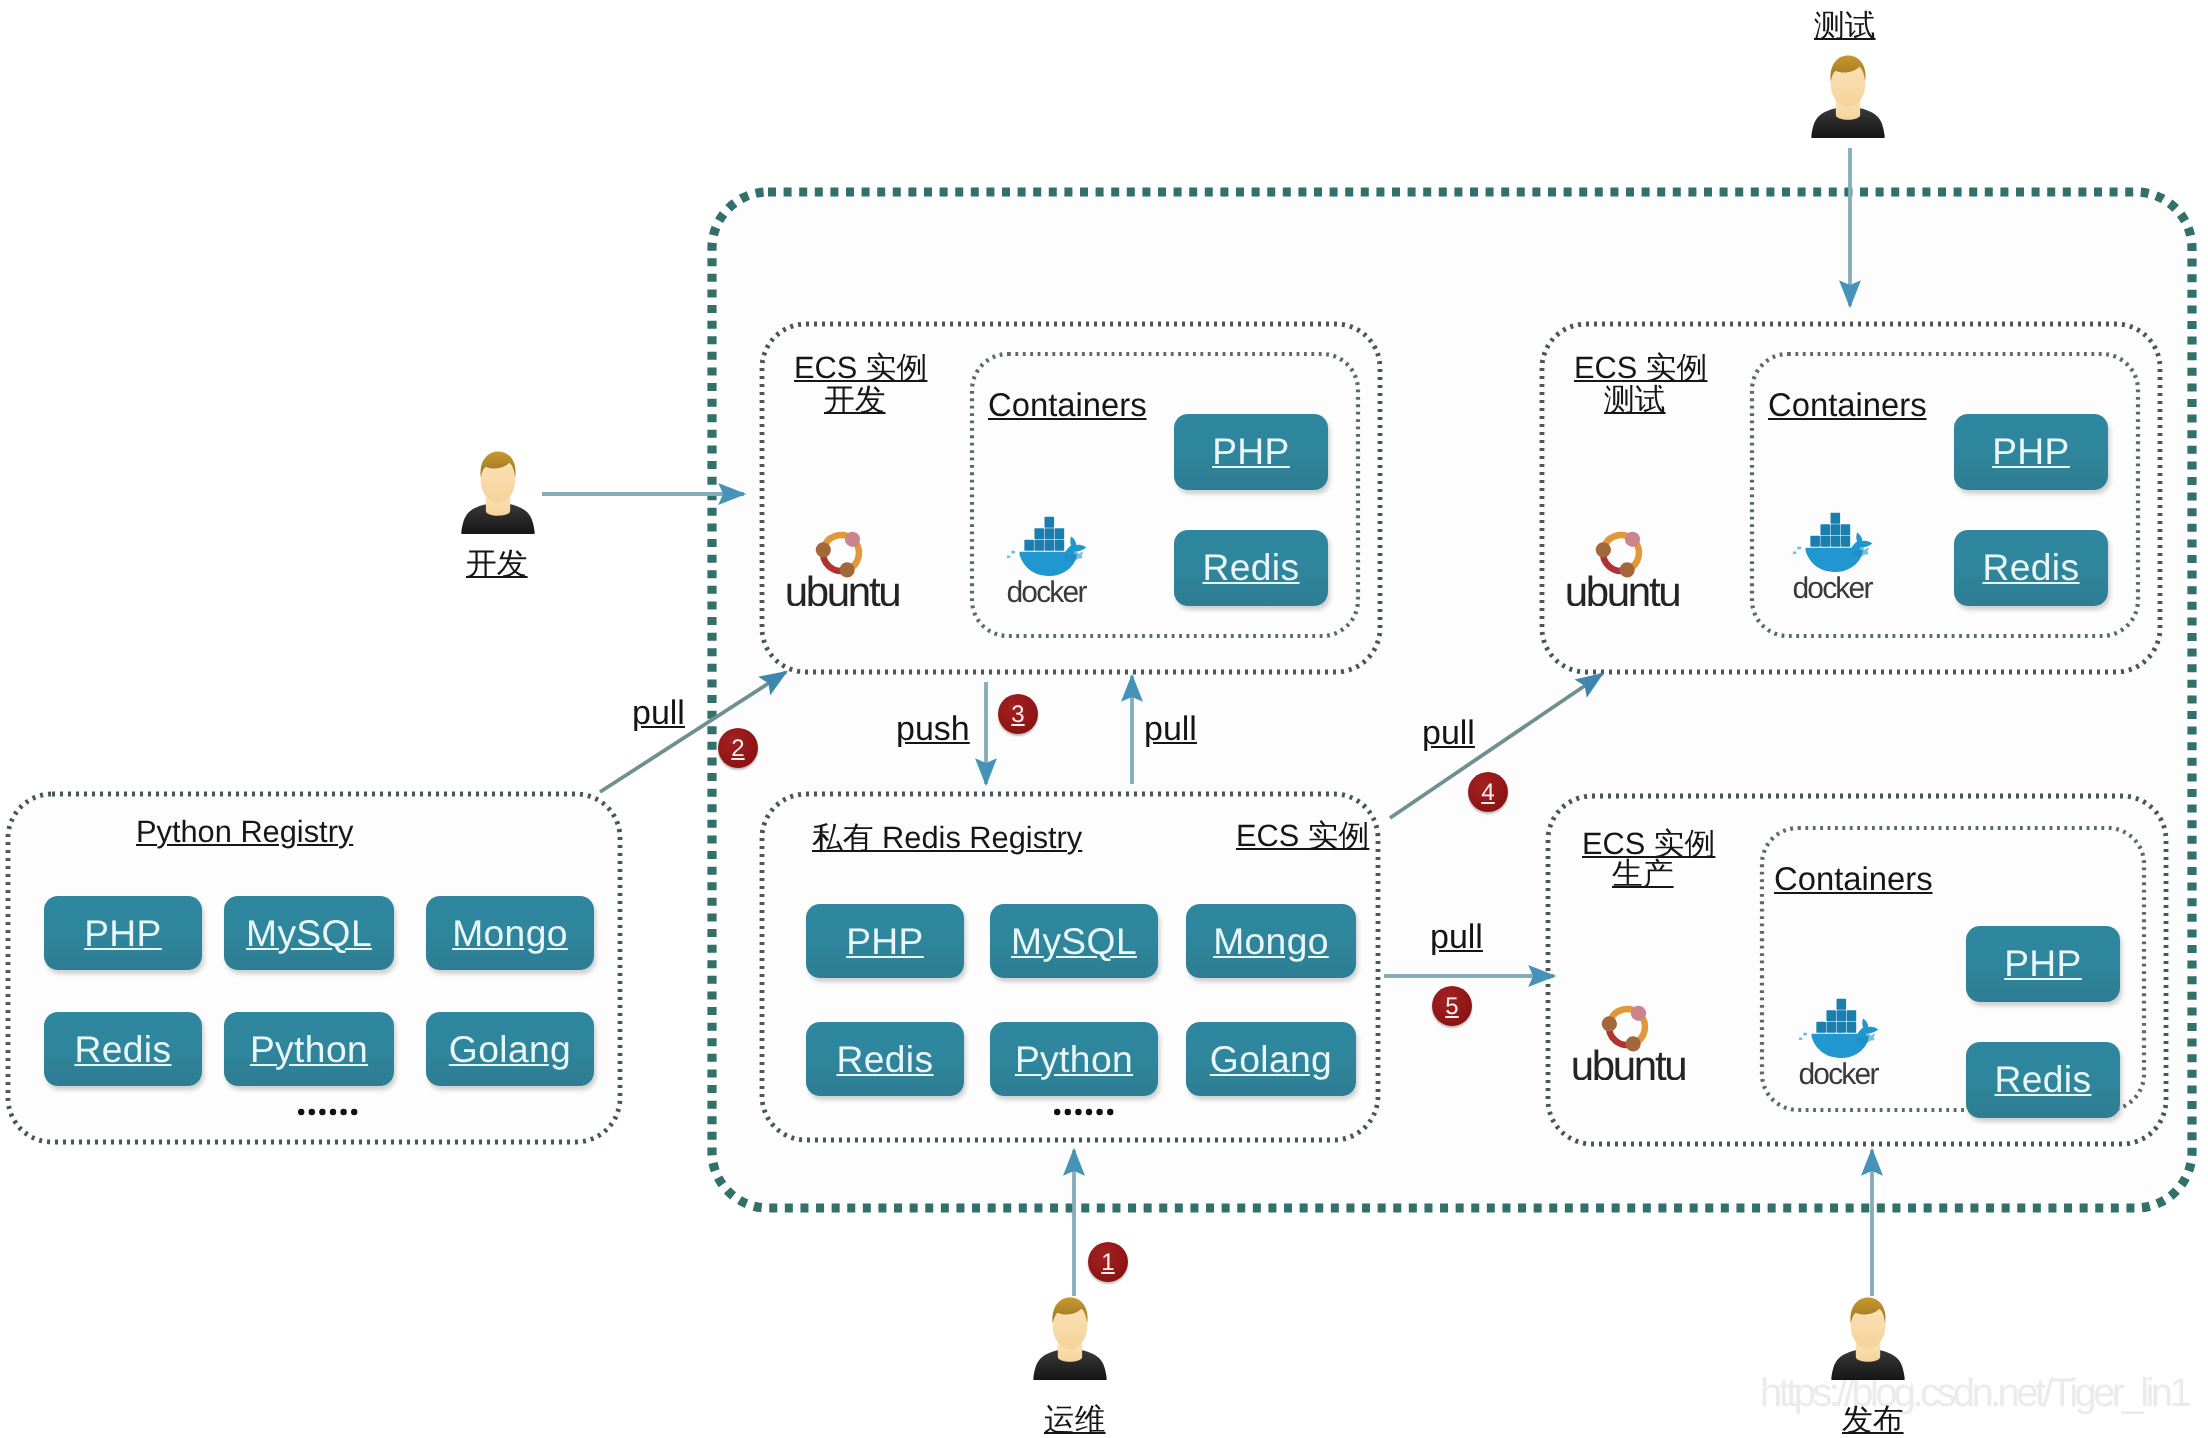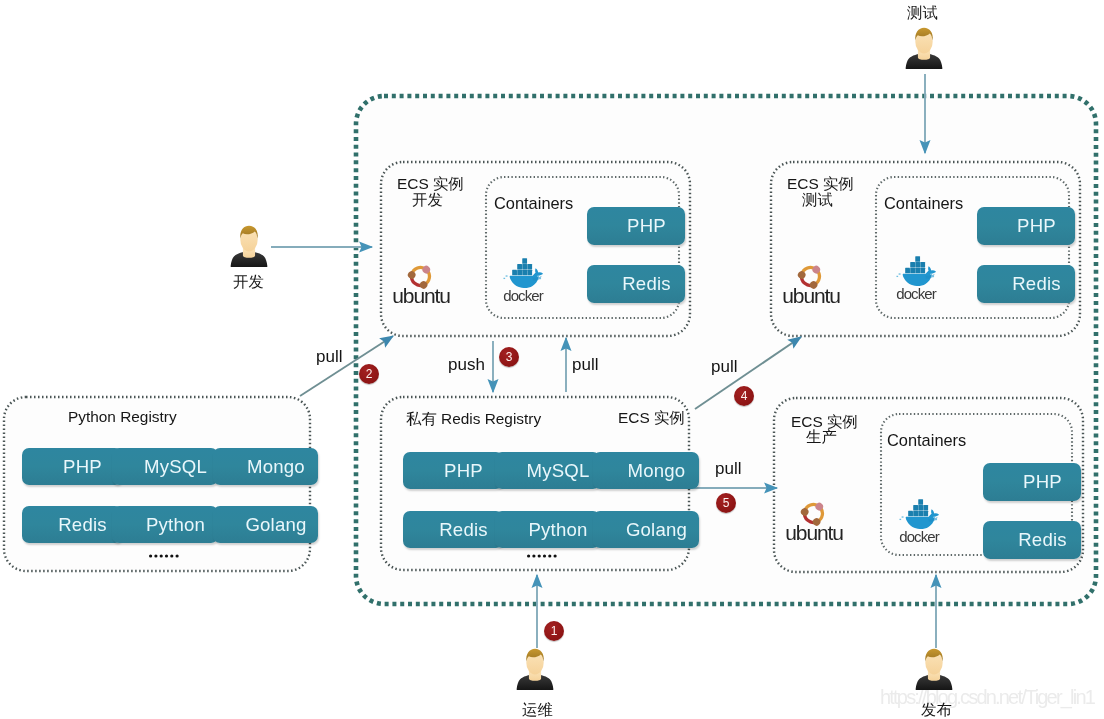--- a/index.html
+++ b/index.html
@@ -17,21 +17,20 @@
   
   .tile{
     position:absolute;
     background:linear-gradient(180deg,#2e86a0 0%,#2f869c 50%,#2d7d93 100%);
     border-radius:7px;
     color:#e9f7fb;
     display:flex;align-items:center;justify-content:center;
     font-size:18.6px;
     letter-spacing:.2px;
     box-shadow:1px 2px 2px rgba(0,0,0,.18);
-    padding-left:21px;
   }
 
   .lbl{position:absolute;color:#161616;white-space:nowrap;}
   .lbl-title{font-size:15.4px;}
   .lbl-ctn{font-size:16.4px;}
   .lbl-cn{font-size:15.4px;}
   .lbl-flow{font-size:17px;color:#141414;}
 
   .badge{
     position:absolute;width:20px;height:20px;border-radius:50%;
@@ -39,21 +38,21 @@
     color:#fdf0ee;font-size:12px;display:flex;align-items:center;justify-content:center;
     box-shadow:0 1px 1px rgba(0,0,0,.25);
   }
 
   .dots{position:absolute;color:transparent;font-size:0;width:32px;height:6px;}
   .dots svg{position:absolute;left:0;top:0;}
   .sr{position:absolute;width:1px;height:1px;overflow:hidden;clip:rect(0 0 0 0);white-space:nowrap;}
 
   svg.ov{position:absolute;left:0;top:0;width:1104px;height:719px;pointer-events:none;z-index:5;}
   .zone-outer,.panel,.panel-inner{z-index:1;}
-  .tile,.lbl,.badge,.dots,.logo-ubuntu,.logo-docker,.avatar{z-index:8;}
+  .tile,.lbl,.badge,.dots,.logo-ubuntu,.logo-docker,.avatar{z-index:8;text-decoration:underline;}
 
   .wm{position:absolute;color:#ebebeb;font-size:20px;white-space:nowrap;letter-spacing:-1.8px;z-index:2;}
 </style>
 </head>
 <body>
 
 <div id="root">
 
   <div class="wm" style="left:880px;top:686px;">https://blog.csdn.net/Tiger_lin1</div>
 

